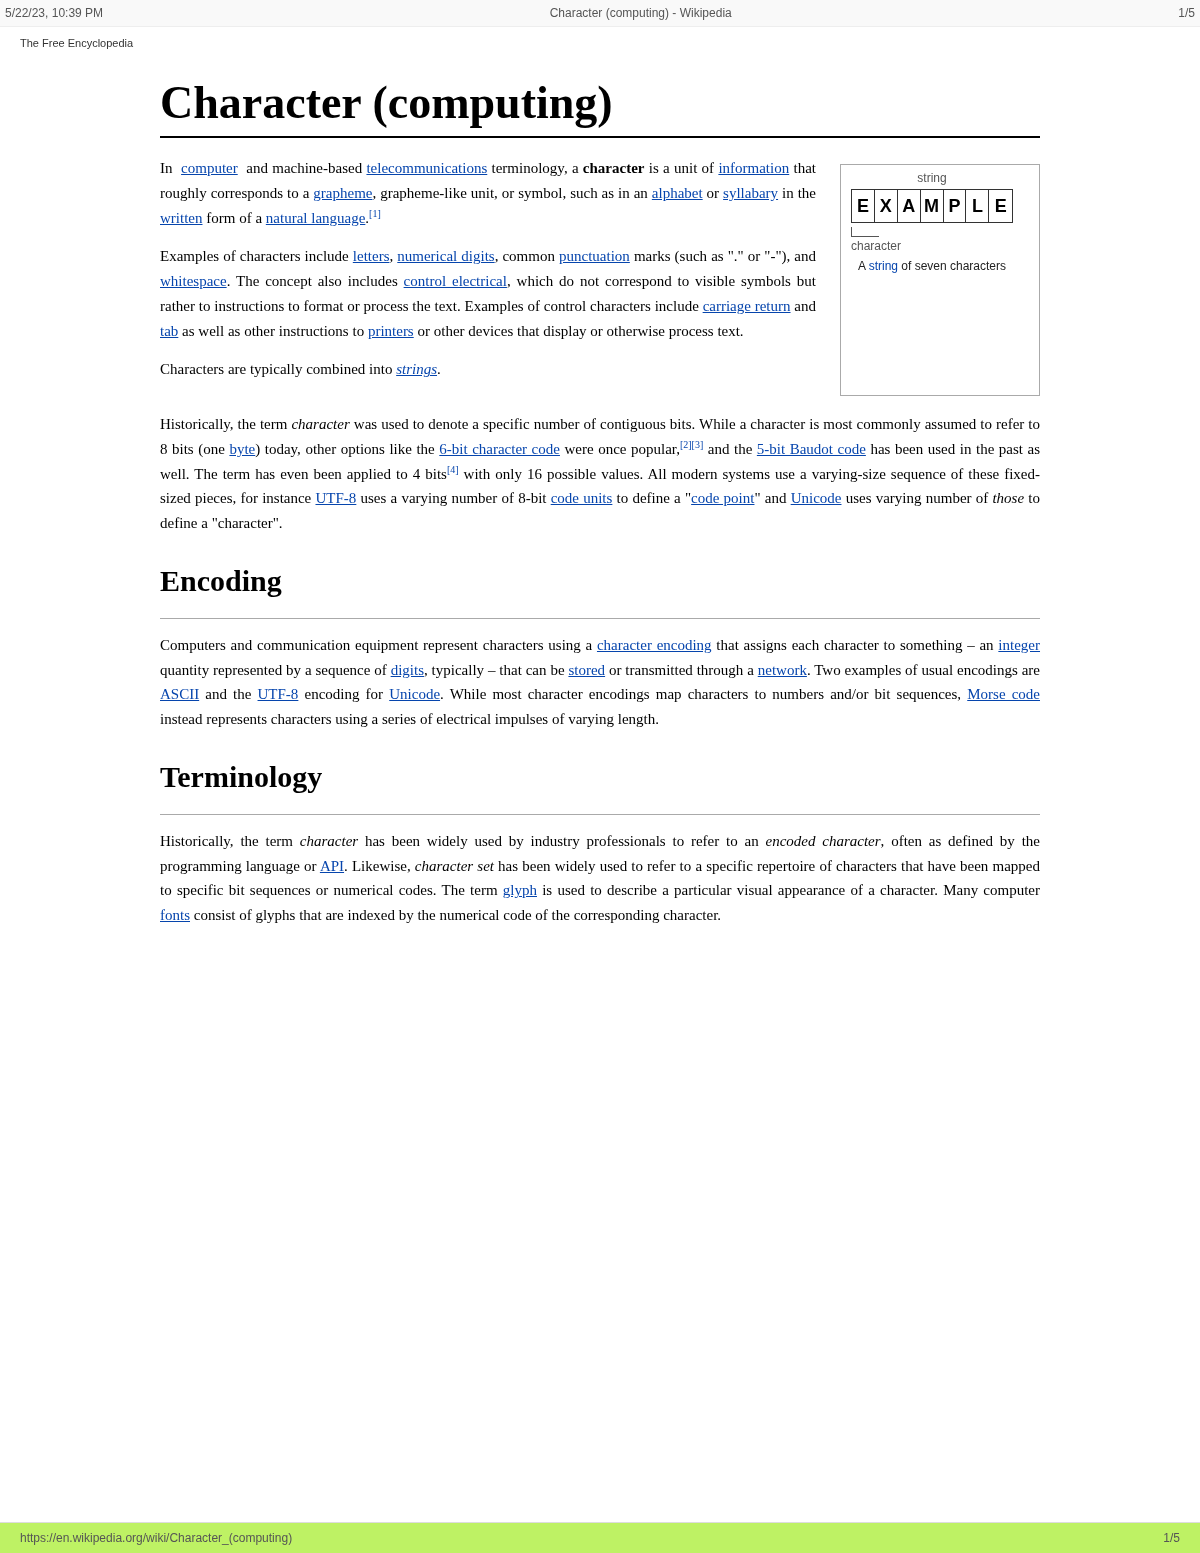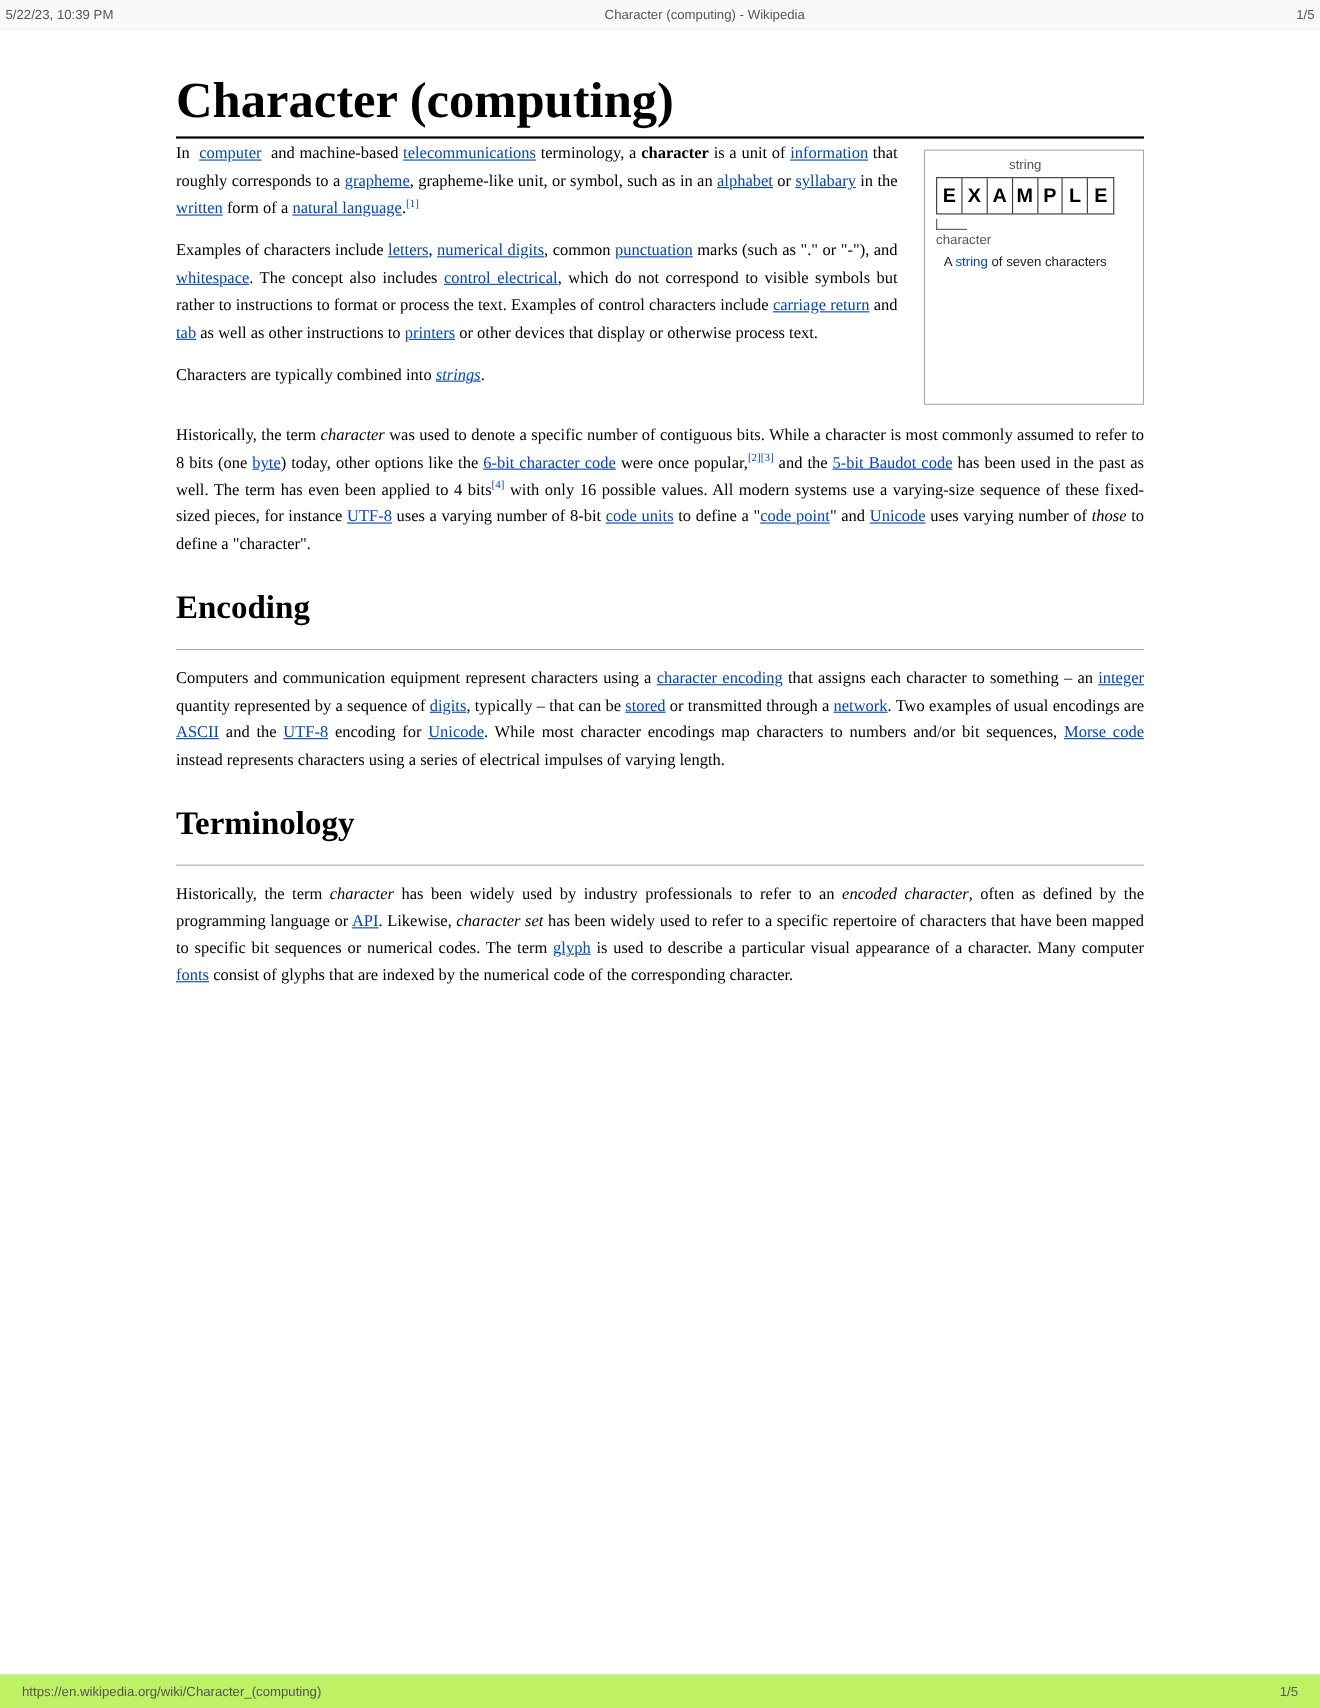--- a/index.html
+++ b/index.html
@@ -45,21 +45,21 @@
       margin: 0 auto;
       padding: 10px 40px 40px 40px;
     }
 
     h1.article-title {
       font-family: 'Linux Libertine', 'Georgia', serif;
       font-size: 46px;
       font-weight: bold;
       border-bottom: 2px solid #000;
       padding-bottom: 6px;
-      margin-bottom: 2px;
+      margin-bottom: 18px;
       margin-top: 10px;
       line-height: 1.2;
     }
 
     h2.section-title {
       font-family: 'Linux Libertine', 'Georgia', serif;
       font-size: 30px;
       font-weight: bold;
       border-bottom: 1px solid #aaa;
       padding-bottom: 20px;
@@ -170,20 +170,21 @@
 </head>
 <body>
 
 <div class="browser-bar">
   <span class="left">5/22/23, 10:39 PM</span>
   <span class="center">Character (computing) - Wikipedia</span>
   <span class="right">1/5</span>
 </div>
 
 <div class="wiki-header">
+  <div class="wiki-logo-subtitle">The Free Encyclopedia</div>
 </div>
 
 <div class="page-content">
 
   <h1 class="article-title">Character (computing)</h1>
 
   <div class="intro-section">
     <div class="intro-text">
 
       <p>

